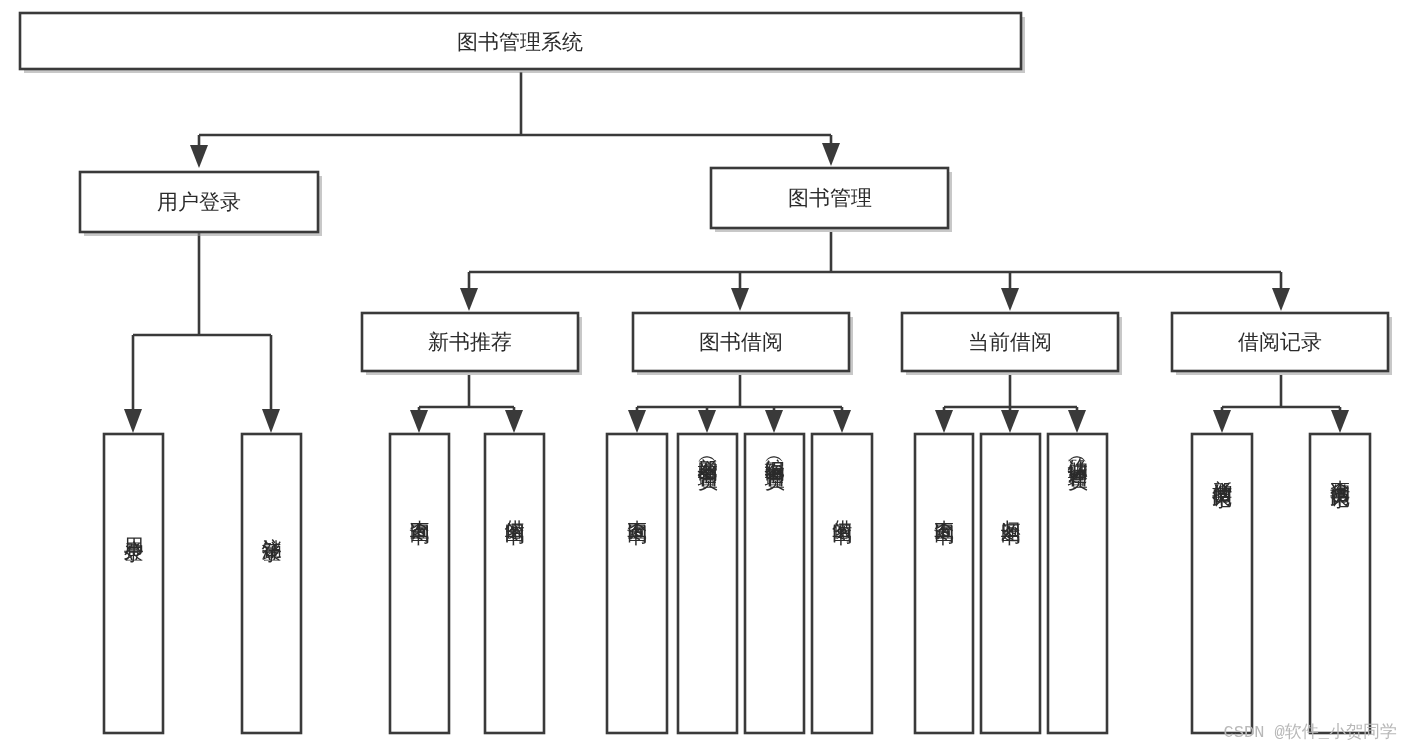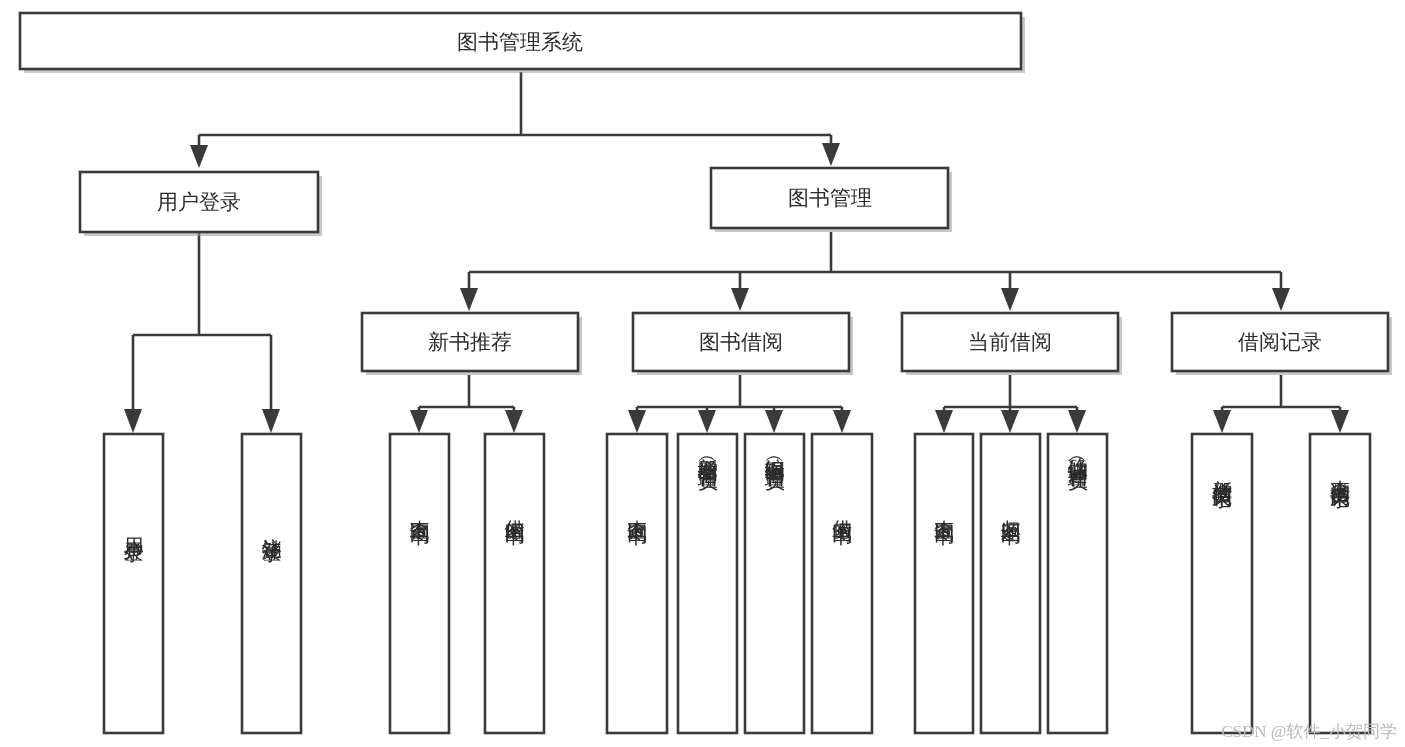--- a/index.html
+++ b/index.html
@@ -65,21 +65,21 @@
     font-size: 20px;
     line-height: 1.18;
     color: #2b2b2b;
     letter-spacing: 2px;
     white-space: nowrap;
   }
   .watermark {
     position: absolute;
     right: 8px;
     bottom: 4px;
-    font-family: Liberation Serif, serif;
+    font-family: Liberation Mono, monospace;
     font-size: 17px;
     color: #b8b8b8;
     white-space: nowrap;
   }
 </style>
 </head>
 <body>
 
 <div id="diagram-root">
 

